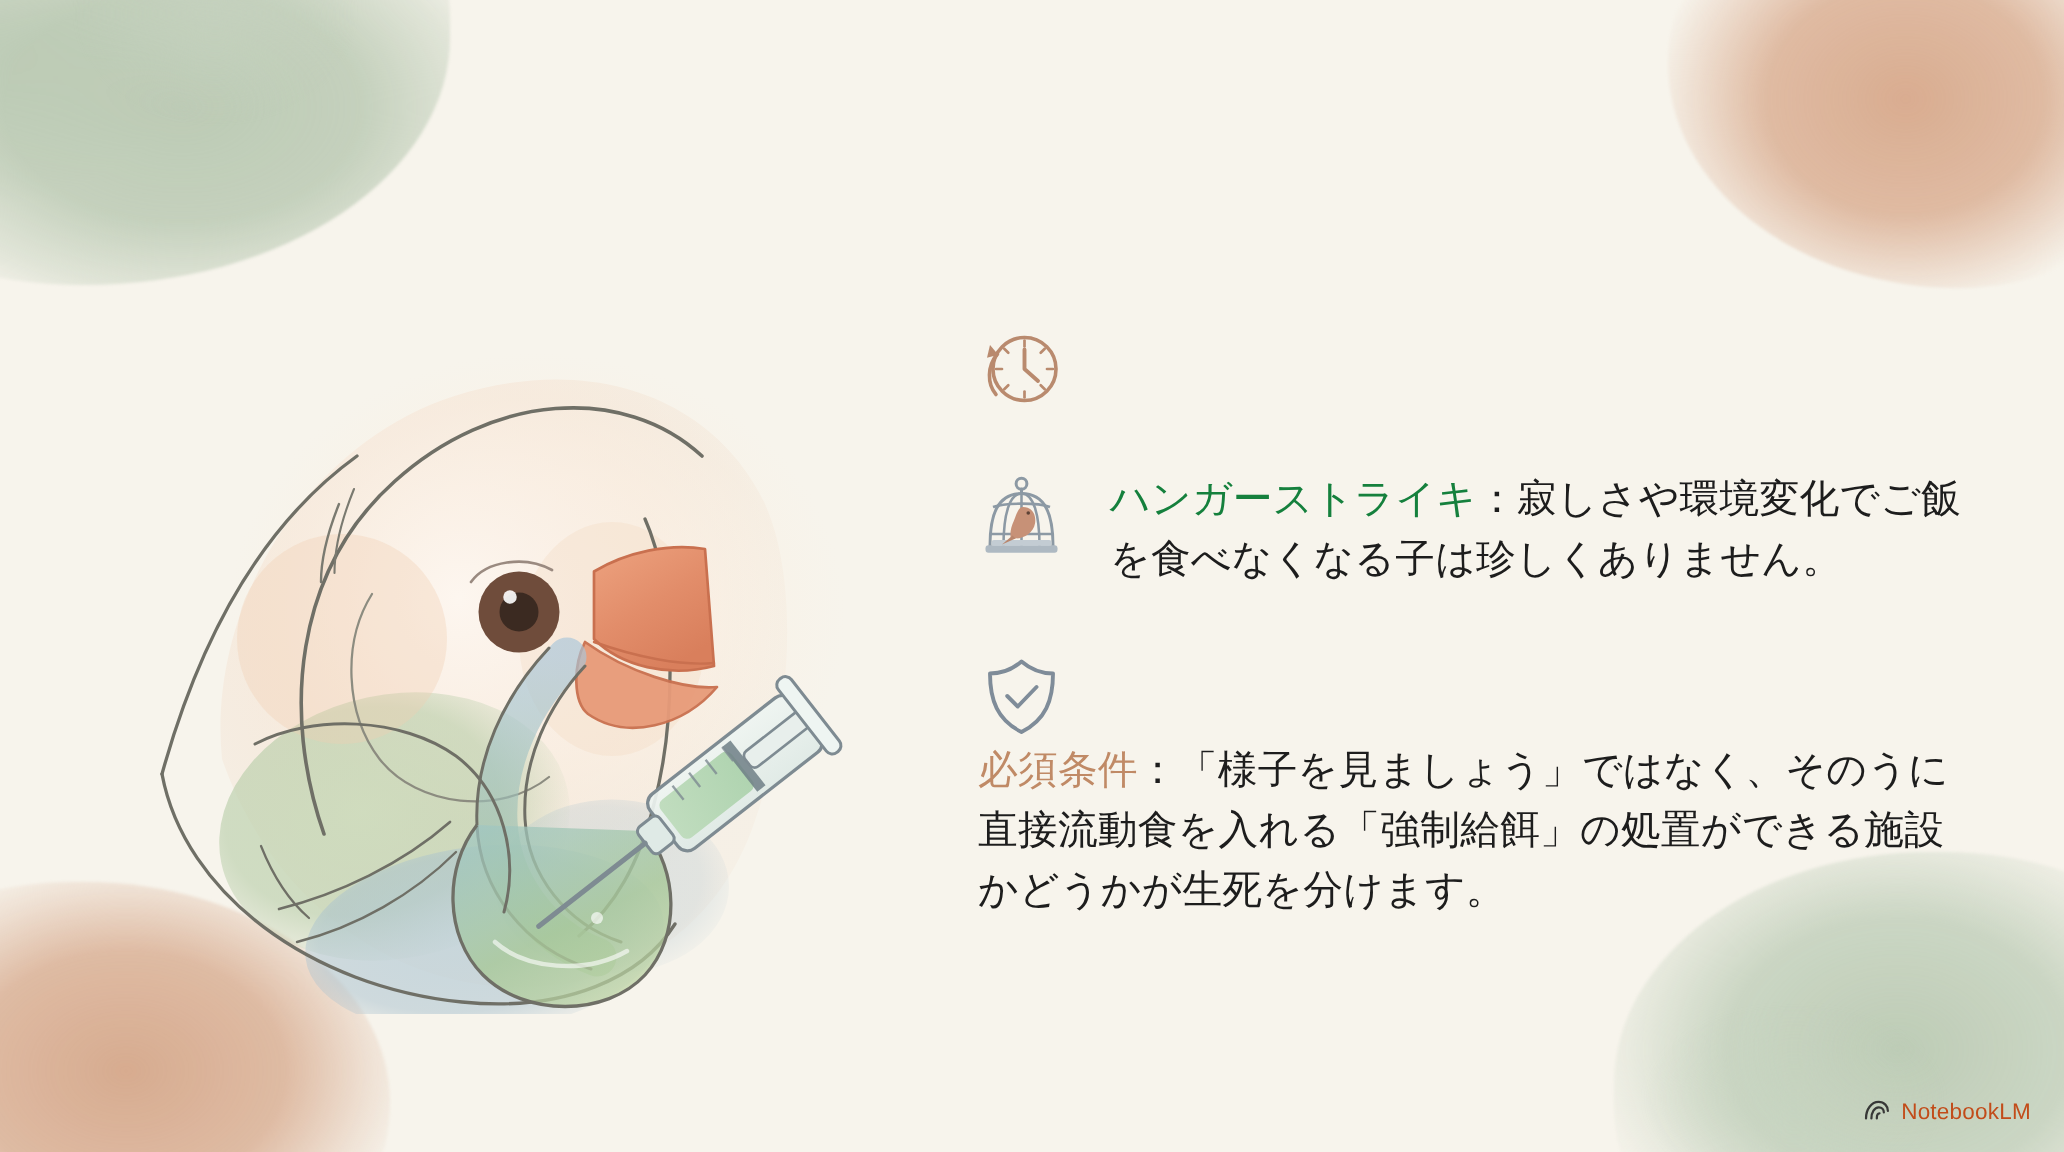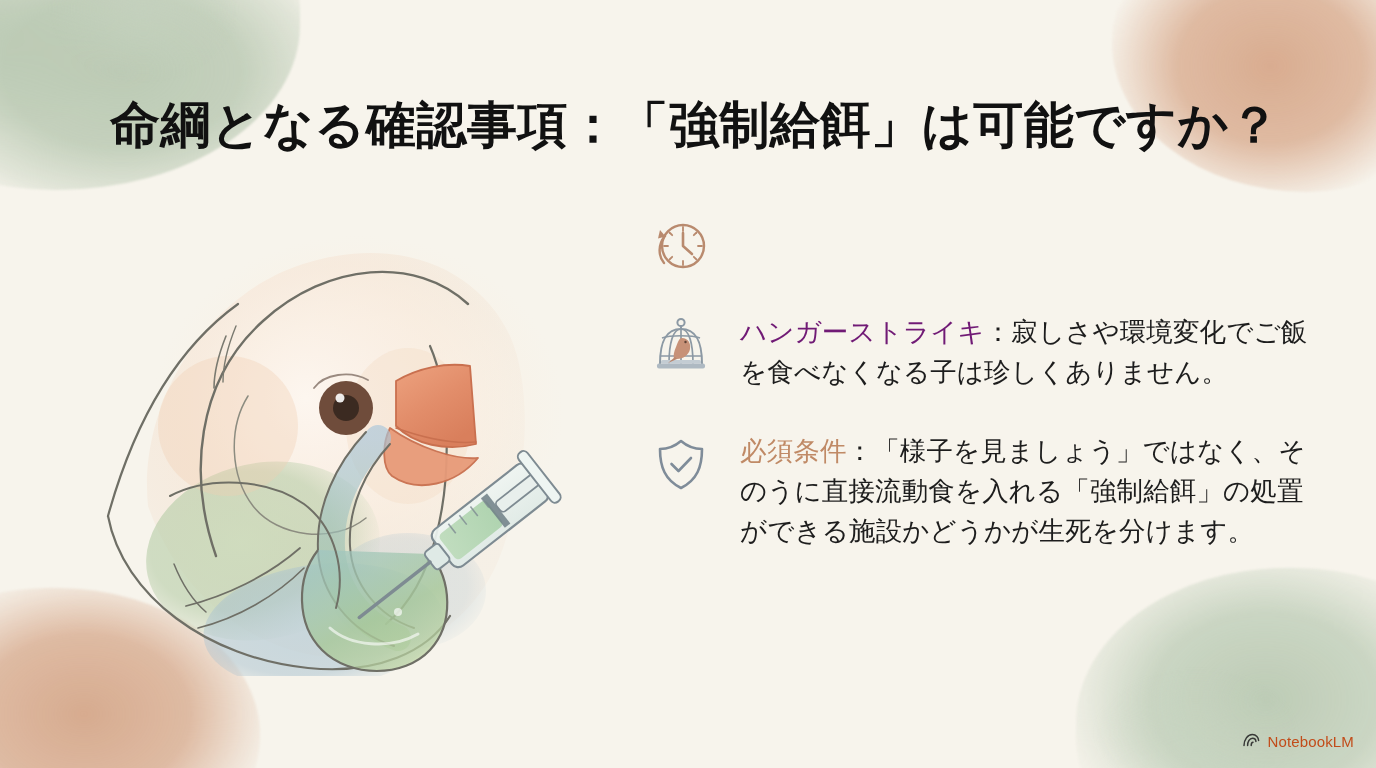--- a/index.html
+++ b/index.html
@@ -130,39 +130,39 @@
     position: absolute;
     left: 652px;
     top: 212px;
     width: 660px;
   }
   .bullet {
     display: flex;
     align-items: flex-start;
     margin-bottom: 38px;
   }
-  .bullet:last-child { margin-bottom: 0; }
+  .bullet:last-child { margin-bottom: 0; flex-direction: column; }
   .bullet-icon {
     flex: 0 0 58px;
     width: 58px;
     height: 58px;
     margin-right: 30px;
     margin-top: 4px;
   }
   .bullet-icon svg { display: block; width: 100%; height: 100%; }
   .bullet-text {
     flex: 1 1 auto;
     font-size: 26.5px;
     line-height: 1.52;
     color: #1d1d1d;
     letter-spacing: 0.005em;
     font-family: "Liberation Sans", "DejaVu Sans", sans-serif;
   }
   .bullet-label {
-    color: #701a75;
+    color: #15803d;
     font-weight: normal;
   }
   .bullet-label.strong { color: #c08a66; }
 
   
   #watermark {
     position: absolute;
     right: 22px;
     bottom: 18px;
     display: flex;
@@ -180,21 +180,20 @@
 
 <div id="slide">
 
   <div class="wash wash-tl"></div>
   <div class="wash wash-tl2"></div>
   <div class="wash wash-tr"></div>
   <div class="wash wash-bl"></div>
   <div class="wash wash-br"></div>
   <div class="wash wash-br2"></div>
 
-  <h1 id="title">命綱となる確認事項：「強制給餌」は可能ですか？</h1>
 
   <div id="illustration">
     <div class="glow"></div>
     <svg viewBox="0 0 560 500" xmlns="http://www.w3.org/2000/svg">
       <defs>
         <radialGradient id="gBody" cx="42%" cy="36%" r="58%">
           <stop offset="0%" stop-color="#fdf6ef" stop-opacity="0.95"></stop>
           <stop offset="60%" stop-color="#f6e4d4" stop-opacity="0.55"></stop>
           <stop offset="100%" stop-color="#efd8c4" stop-opacity="0.15"></stop>
         </radialGradient>

